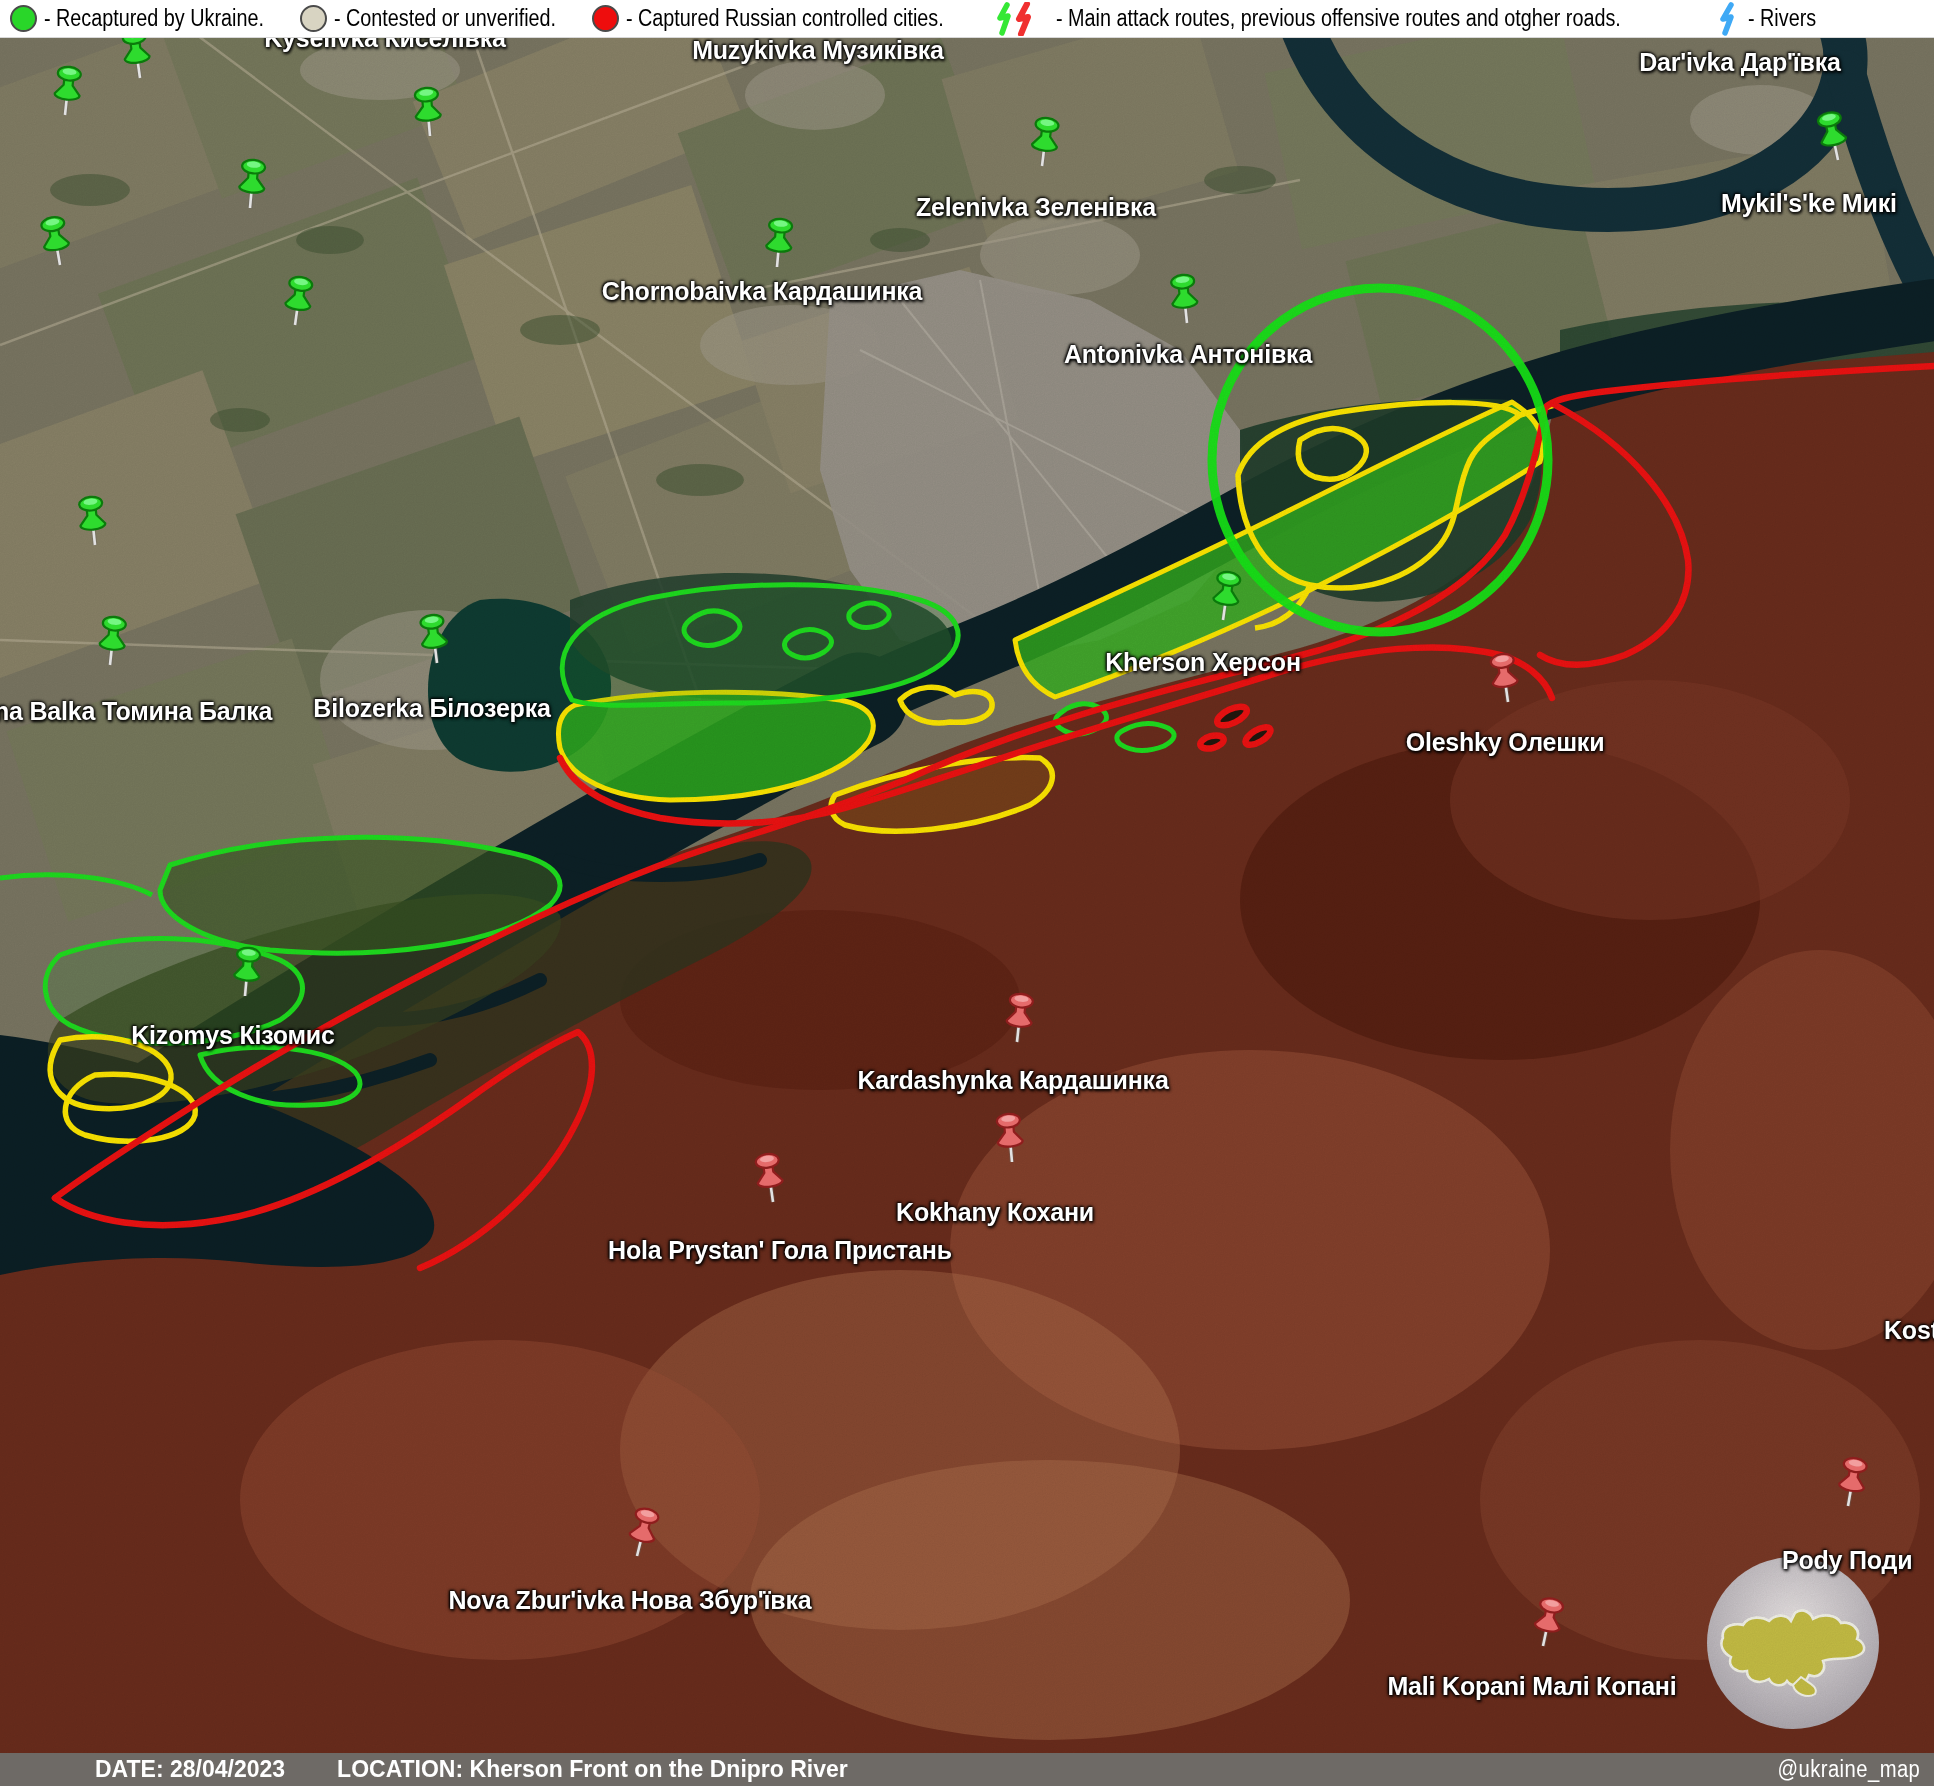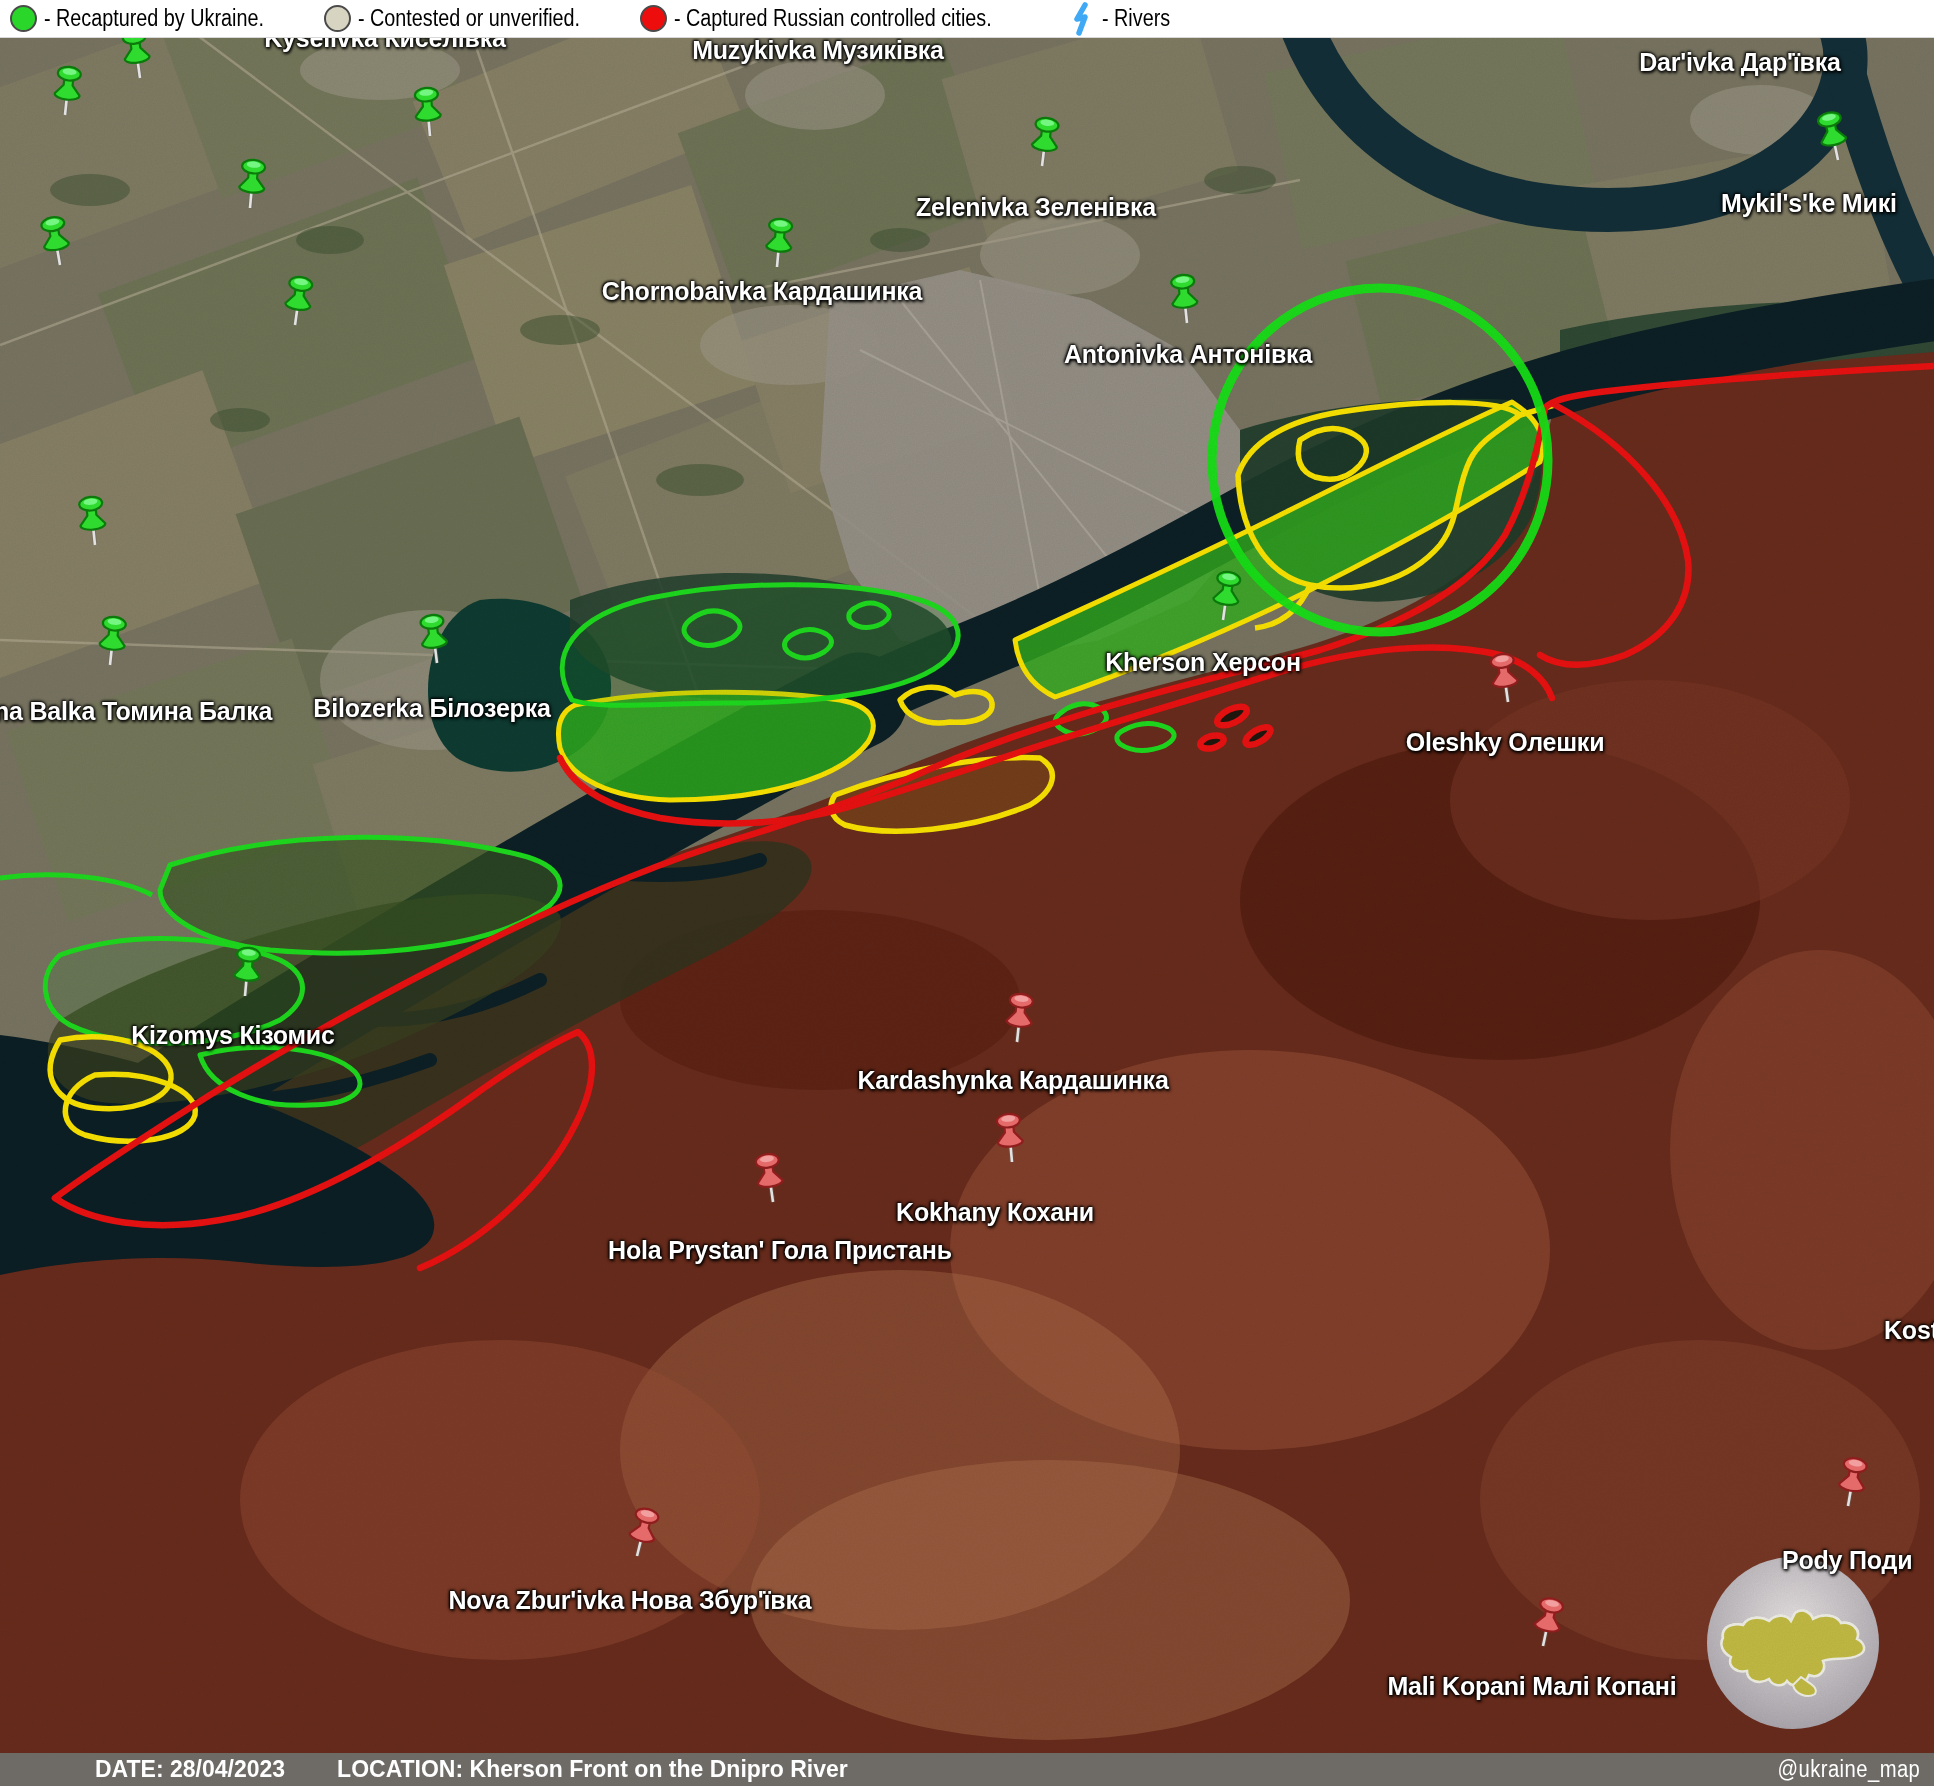--- a/index.html
+++ b/index.html
@@ -7,21 +7,21 @@
           font-family:"Liberation Sans",sans-serif;}
   .map-art{position:absolute;left:0;top:0;z-index:10;}
   #pin-layer{position:absolute;left:0;top:0;width:100%;height:100%;z-index:20;pointer-events:none;}
   #pin-layer svg{position:absolute;}
   #label-layer{position:absolute;left:0;top:0;width:100%;height:100%;z-index:30;pointer-events:none;}
   .city-label{position:absolute;font-weight:bold;font-size:25px;letter-spacing:-0.2px;color:#fff;
       white-space:nowrap;transform:translate(-50%,-50%);
       text-shadow:0 0 3px #000,0 0 4px #000,1px 2px 3px rgba(0,0,0,.85),-1px -1px 2px rgba(0,0,0,.7);}
   .city-label.anchor-left{transform:translate(0,-50%);}
   .legend{position:absolute;top:0;left:0;right:0;height:37px;background:#ffffff;z-index:50;
-      display:flex;align-items:center;gap:24px;padding-left:10px;border-bottom:1px solid #d8d8d8;}
+      display:flex;align-items:center;padding-left:10px;border-bottom:1px solid #d8d8d8;}
   .legend-item{display:flex;align-items:center;gap:7px;flex:0 0 auto;}
   .dot{width:27px;height:27px;border-radius:50%;border:2px solid #4a4a4a;box-sizing:border-box;flex:0 0 auto;}
   .legend-text{display:inline-block;transform:scaleX(.86);transform-origin:left center;
       font-size:23px;color:#000;white-space:nowrap;}
   .bolt{flex:0 0 auto;}
   .footer{position:absolute;left:0;right:0;bottom:0;height:33px;background:#6e6a66;z-index:50;
       display:flex;align-items:center;color:#fff;font-weight:bold;font-size:23px;}
   .footer .f-date{margin-left:95px;white-space:nowrap;}
   .footer .f-loc{margin-left:52px;white-space:nowrap;}
   .footer .f-handle{margin-left:auto;margin-right:14px;font-weight:normal;letter-spacing:.5px;
@@ -458,20 +458,27 @@
       </div>
       <div class="legend-item">
         <span class="dot" style="background:#d8d4c2"></span>
         <span class="legend-text">- Contested or unverified.</span>
       </div>
       <div class="legend-item">
         <span class="dot" style="background:#ee0d0d"></span>
         <span class="legend-text">- Captured Russian controlled cities.</span>
       </div>
       <div class="legend-item">
+        <svg class="bolt" width="54" height="34" viewBox="0 0 54 34">
+      <polyline points="12,3 5,16 13,14 7,31" fill="none" stroke="#35e835" stroke-width="5.5" stroke-linecap="round" stroke-linejoin="round"></polyline>
+      <polyline points="32,2 24,17 33,15 26,32" fill="none" stroke="#f03030" stroke-width="6" stroke-linecap="round" stroke-linejoin="round"></polyline>
+        </svg>
+        <span class="legend-text">- Main attack routes, previous offensive routes and otgher roads.</span>
+      </div>
+      <div class="legend-item">
         <svg class="bolt" width="28" height="34" viewBox="0 0 28 34">
       <polyline points="18,3 10,17 18,15 12,31" fill="none" stroke="#3fa9f5" stroke-width="5.5" stroke-linecap="round" stroke-linejoin="round"></polyline>
         </svg>
         <span class="legend-text">- Rivers</span>
       </div>
     </div>
 
   <div class="footer">
     <span class="f-date">DATE: 28/04/2023</span>
     <span class="f-loc">LOCATION: Kherson Front on the Dnipro River</span>

